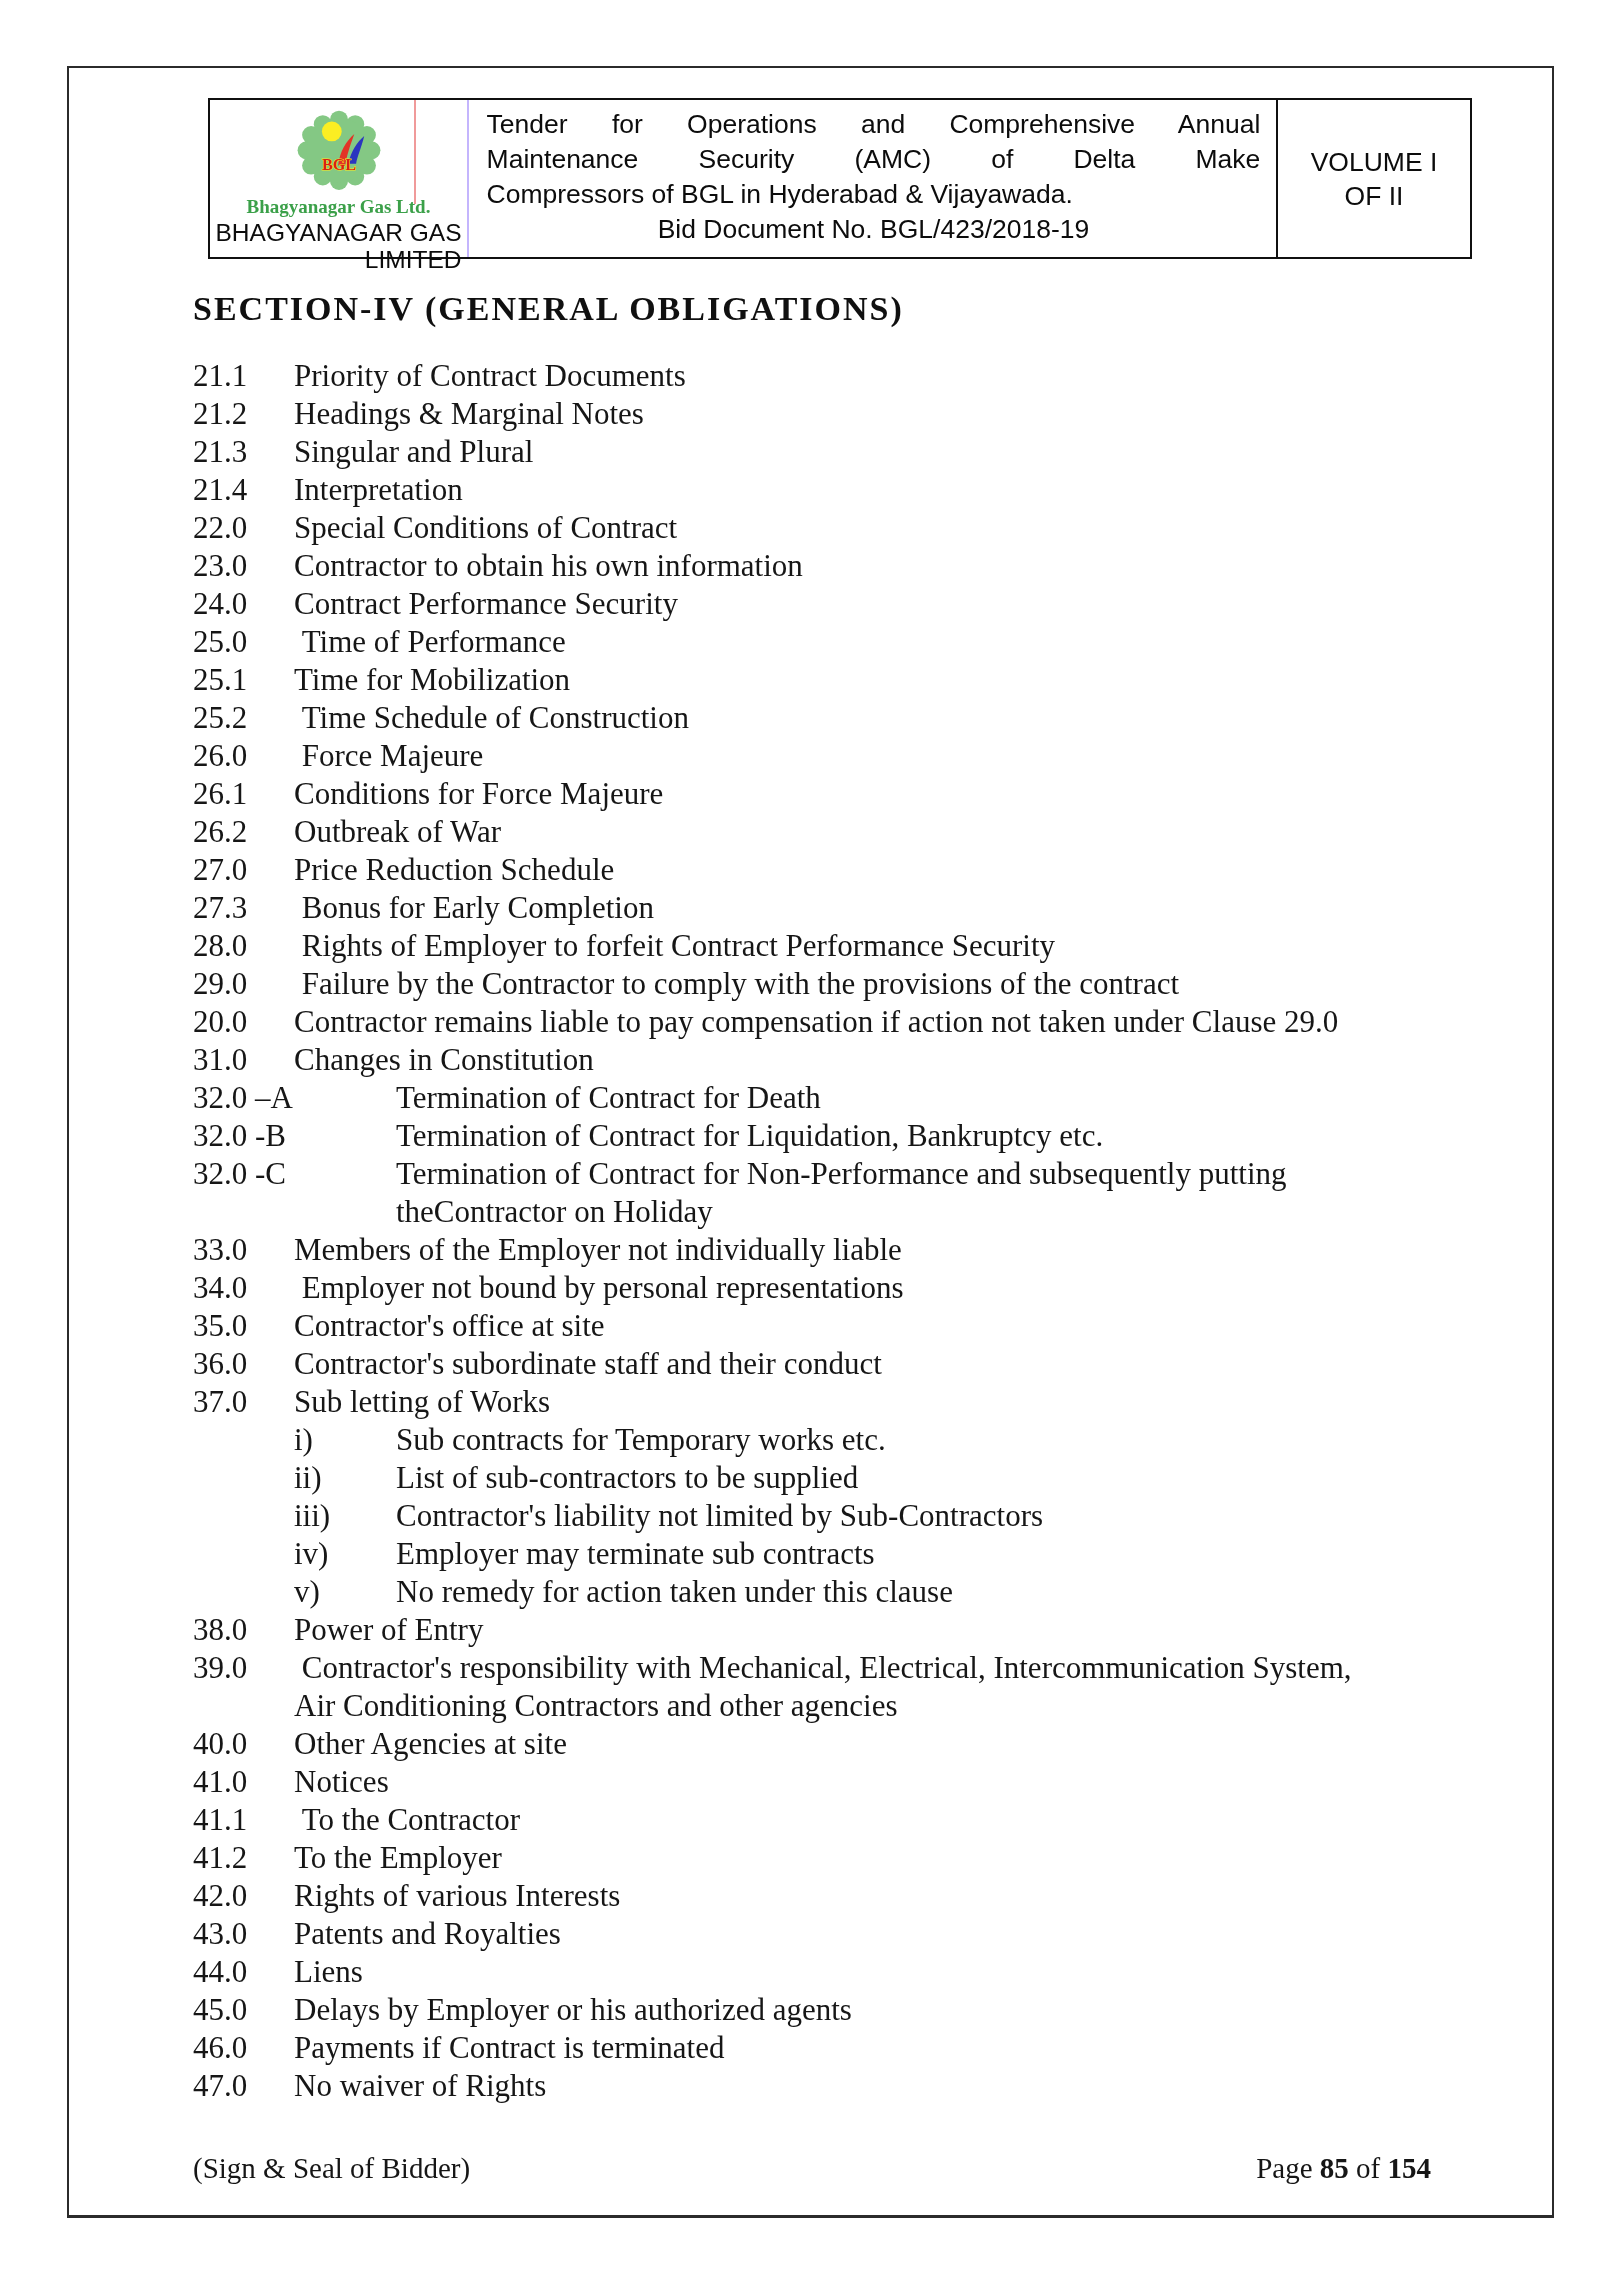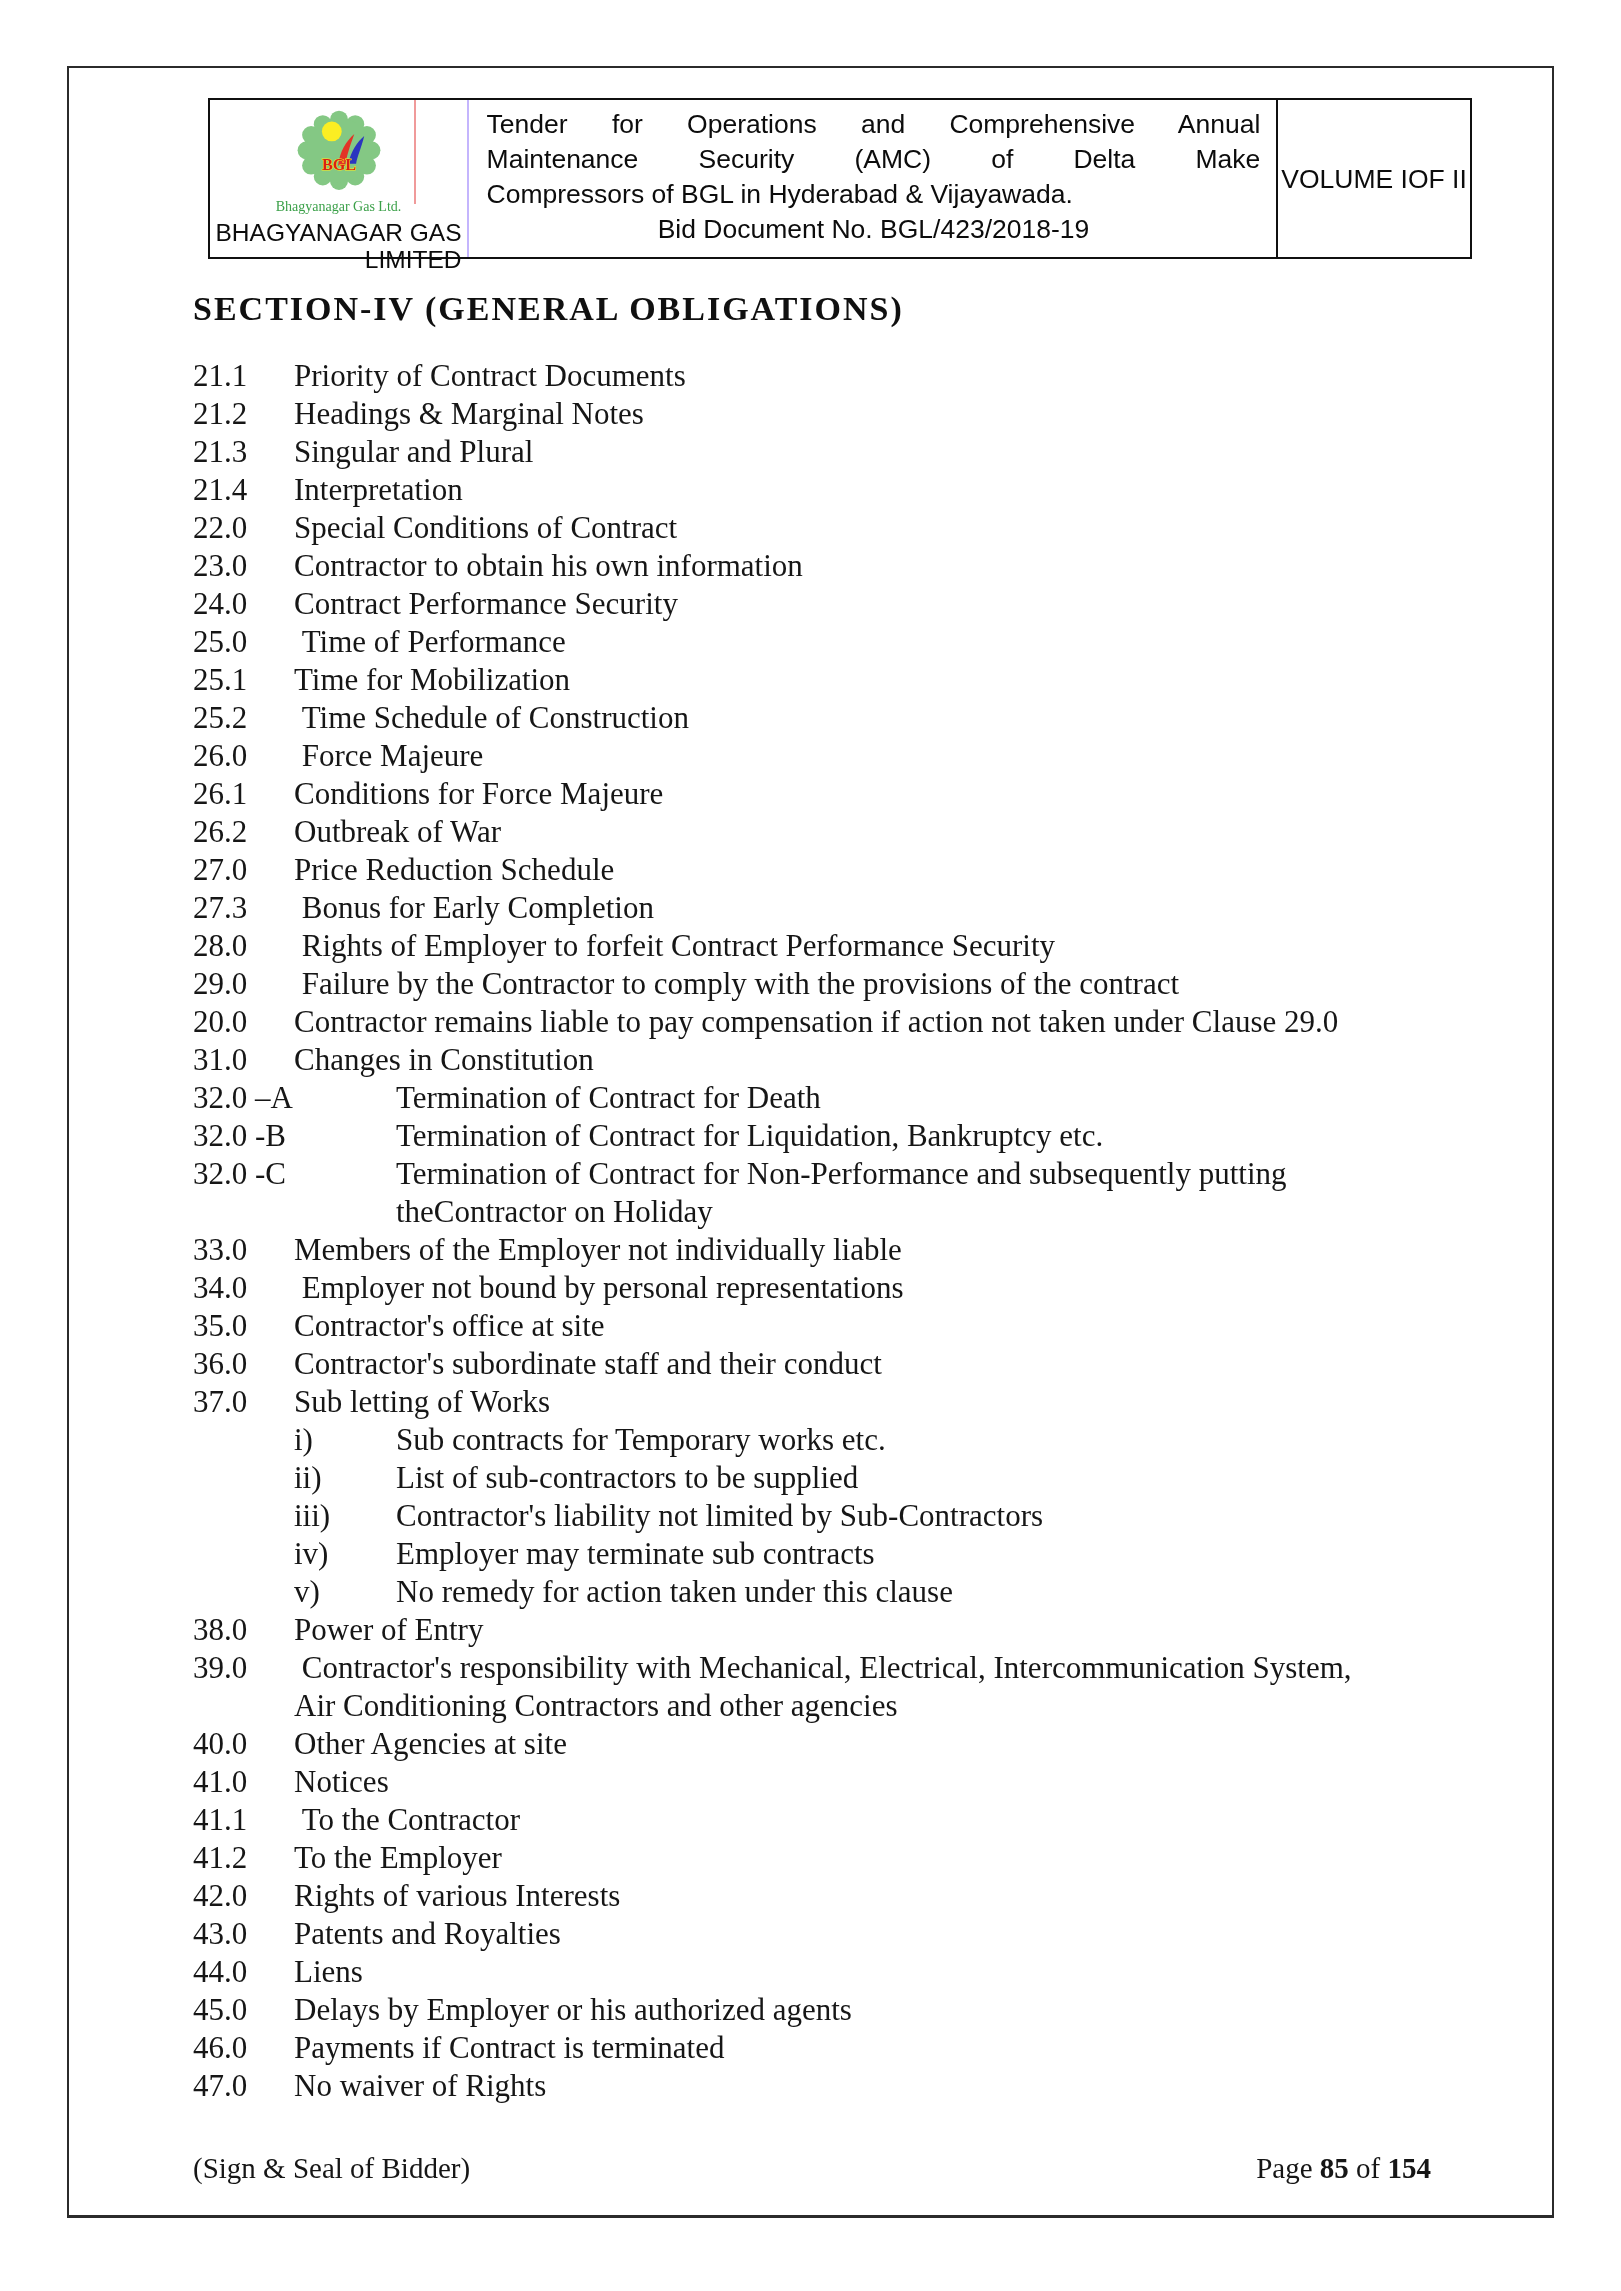--- a/index.html
+++ b/index.html
@@ -17,37 +17,37 @@
     position:absolute;left:208px;top:98px;width:1264px;height:161px;
     display:flex;border:2px solid #101010;box-sizing:border-box;background:#fff;
   }
   .cell{box-sizing:border-box;height:100%;}
   .logo-cell{
     width:259px;border-right:2px solid #c4b5fd;position:relative;
     display:flex;flex-direction:column;align-items:center;
   }
   .badge-wrap{margin-top:7.8px;line-height:0;}
   .logo-subtext{
-    font-family:"Liberation Serif",serif;font-weight:normal;
-    font-size:14px;line-height:16.7px;color:#3ba049;margin-top:1px;
+    font-family:"Liberation Serif",serif;font-weight:bold;
+    font-size:19px;line-height:16.7px;color:#3ba049;margin-top:1px;
   }
   .company{
     font-family:"Liberation Sans",sans-serif;font-size:24.5px;line-height:26.5px;
     text-align:right;color:#0c0c0c;margin-top:4.9px;
   }
   .red-line{position:absolute;left:204px;top:0;width:2px;height:104px;background:#f09a9a;}
   .title-cell{
     flex:1;border-right:2px solid #101010;padding:6.9px 15.7px 0 17.6px;
     font-family:"Liberation Sans",sans-serif;font-size:26.5px;line-height:35px;color:#0c0c0c;
   }
   .tline{width:100%;}
   .just{text-align:justify;text-align-last:justify;}
   .center{text-align:center;}
   .volume-cell{
-    width:192px;display:flex;justify-content:center;align-items:center;
+    width:192px;display:flex;flex-direction:column;justify-content:center;align-items:center;
     font-family:"Liberation Sans",sans-serif;font-size:26.5px;line-height:34px;color:#0c0c0c;
   }
   
   .section-title{
     position:absolute;left:193px;top:290px;
     font-size:34px;font-weight:bold;letter-spacing:2px;color:#101010;white-space:pre;
   }
   .clause-list{
     position:absolute;left:193px;top:357px;width:1304px;
     font-size:31px;color:#161616;

